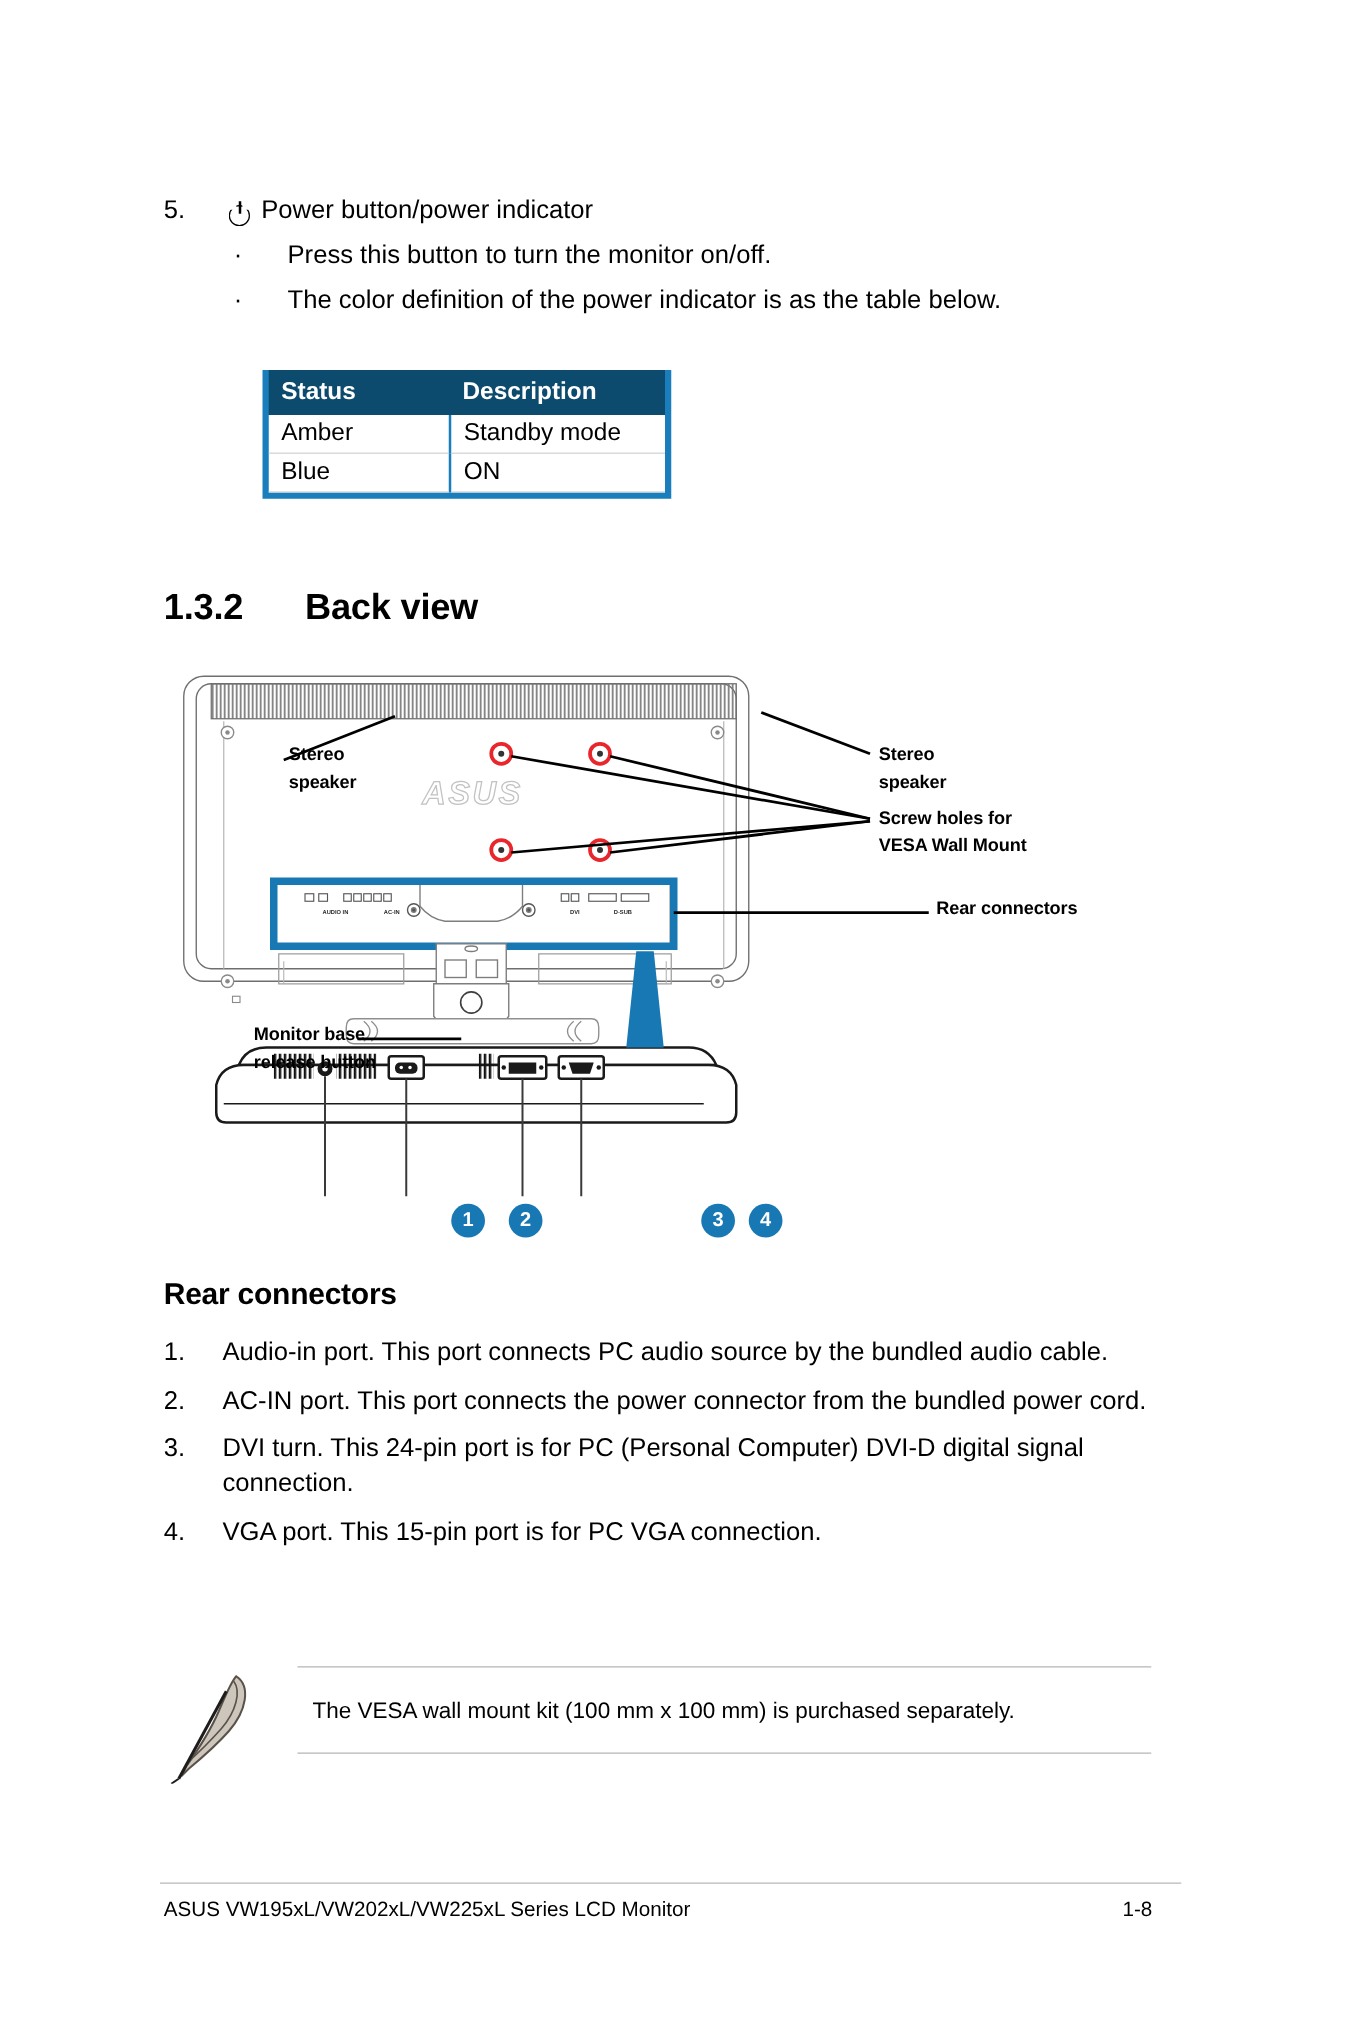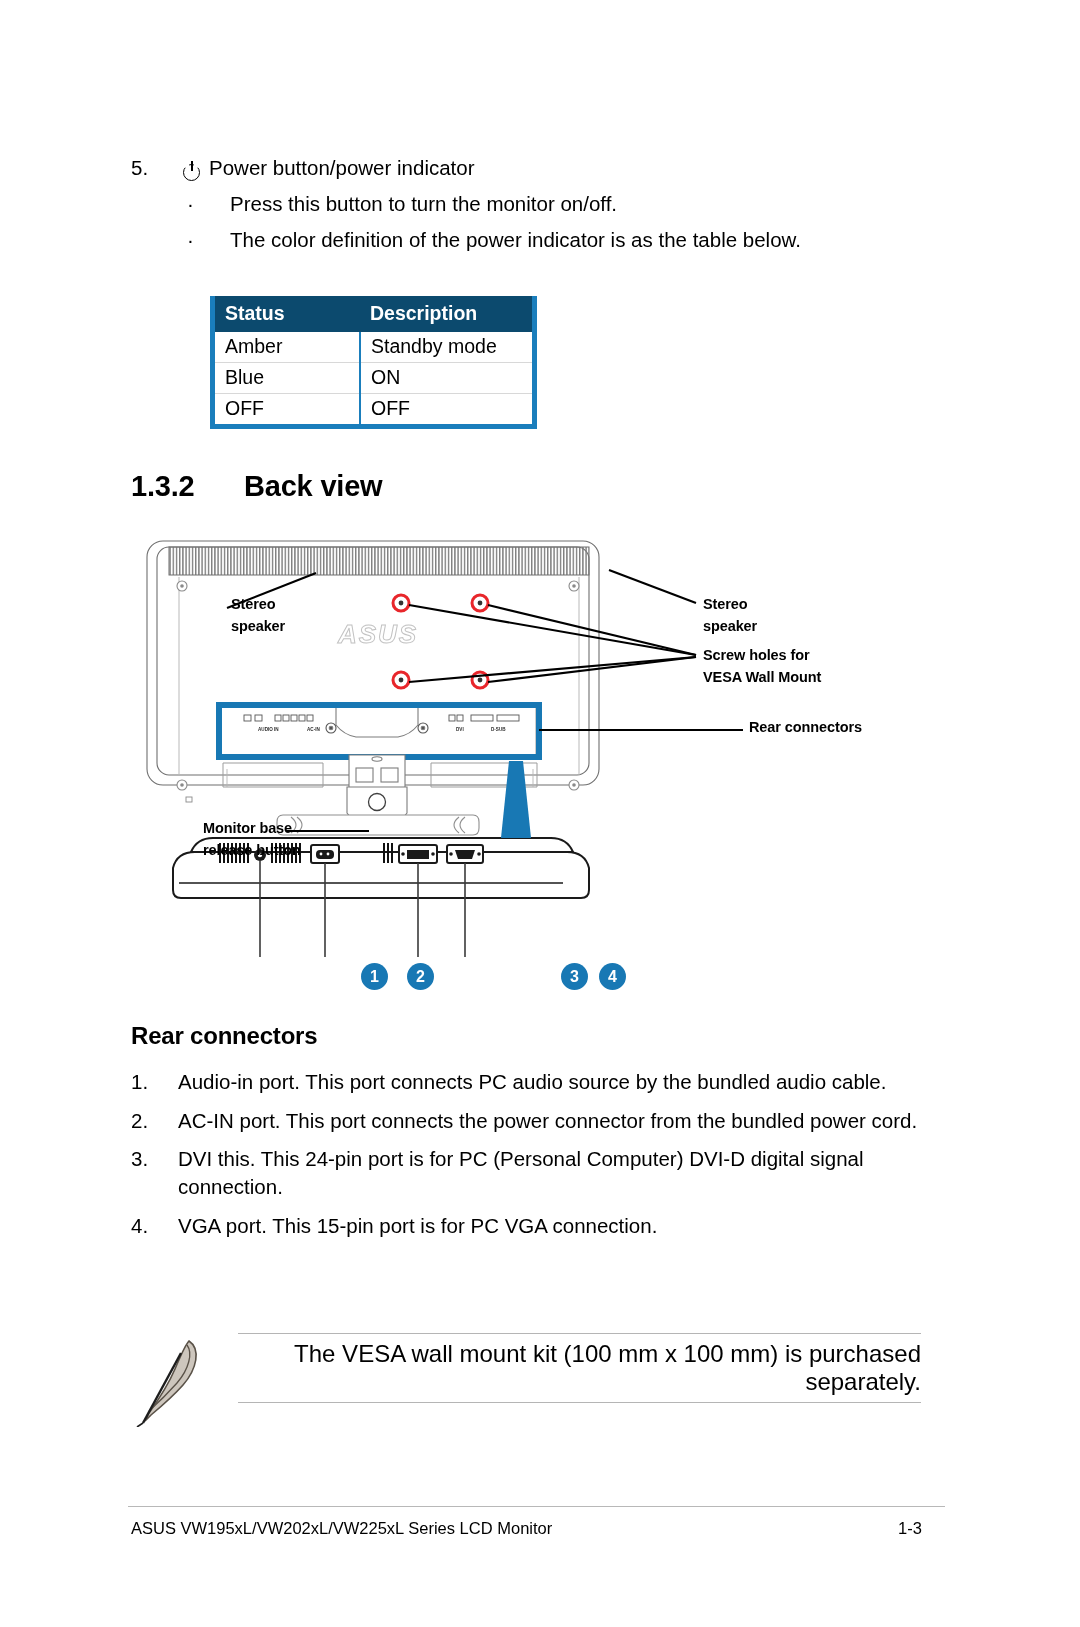--- a/index.html
+++ b/index.html
@@ -214,21 +214,21 @@
     left: 107px;
     top: 0px;
     width: 683px;
     border-top: 1.5px solid #b5b5b5;
     border-bottom: 1.5px solid #b5b5b5;
     height: 70px;
     display: flex;
     align-items: center;
   }
   .note-text {
-    font-size: 24px;
+    font-size: 18px;
     padding-left: 12px;
     text-align: right;
   }
   .quill {
     position: absolute;
     left: 0px;
     top: 2px;
     width: 95px;
     height: 92px;
   }
@@ -288,24 +288,20 @@
       </thead>
       <tbody>
         <tr>
           <td class="col1">Amber</td>
           <td>Standby mode</td>
         </tr>
         <tr>
           <td class="col1">Blue</td>
           <td>ON</td>
         </tr>
-        <tr class="last">
-          <td class="col1">OFF</td>
-          <td>OFF</td>
-        </tr>
       </tbody>
     </table>
   </div>
 
   <div class="sec-head">
     <span class="num">1.3.2</span><span>Back view</span>
   </div>
 
   <div class="diagram">
     <svg width="800" height="490" viewBox="0 0 800 490" xmlns="http://www.w3.org/2000/svg">
@@ -507,21 +503,21 @@
     <div class="nl-item">
       <span class="nl-num">1.</span>
       <span class="nl-text"><b>Audio-in port</b><span>. This port connects PC audio source by the bundled audio cable.</span></span>
     </div>
     <div class="nl-item">
       <span class="nl-num">2.</span>
       <span class="nl-text"><b>AC-IN port</b><span>. This port connects the power connector from the bundled power cord.</span></span>
     </div>
     <div class="nl-item">
       <span class="nl-num">3.</span>
-      <span class="nl-text"><b>DVI this</b><span>. This 24-pin port is for PC (Personal Computer) DVI-D digital signal connection.</span></span>
+      <span class="nl-text"><b>DVI turn</b><span>. This 24-pin port is for PC (Personal Computer) DVI-D digital signal connection.</span></span>
     </div>
     <div class="nl-item">
       <span class="nl-num">4.</span>
       <span class="nl-text"><b>VGA port</b><span>. This 15-pin port is for PC VGA connection.</span></span>
     </div>
   </div>
 
   <div class="note">
     <svg class="quill" viewBox="0 0 95 92" xmlns="http://www.w3.org/2000/svg">
       <path d="M58 6 C70 14 66 34 52 50 C44 59 32 70 20 80 L14 86 L18 78 C28 64 38 48 44 34 C50 20 54 10 58 6 Z" fill="#cdc6bd" stroke="#5a5248" stroke-width="1.6"></path>
@@ -529,15 +525,15 @@
       <path d="M50 18 L12 88" stroke="#1d1d1d" stroke-width="2.4" fill="none"></path>
       <path d="M12 88 L6 92" stroke="#1d1d1d" stroke-width="1.6" fill="none"></path>
     </svg>
     <div class="note-body">
       <div class="note-text">The VESA wall mount kit (100 mm x 100 mm) is purchased separately.</div>
     </div>
   </div>
 
   <div class="footer-rule"></div>
   <div class="footer-left">ASUS VW195xL/VW202xL/VW225xL Series LCD Monitor</div>
-  <div class="footer-right">1-3</div>
+  <div class="footer-right">1-8</div>
 
 </div>
 
 </body></html>

